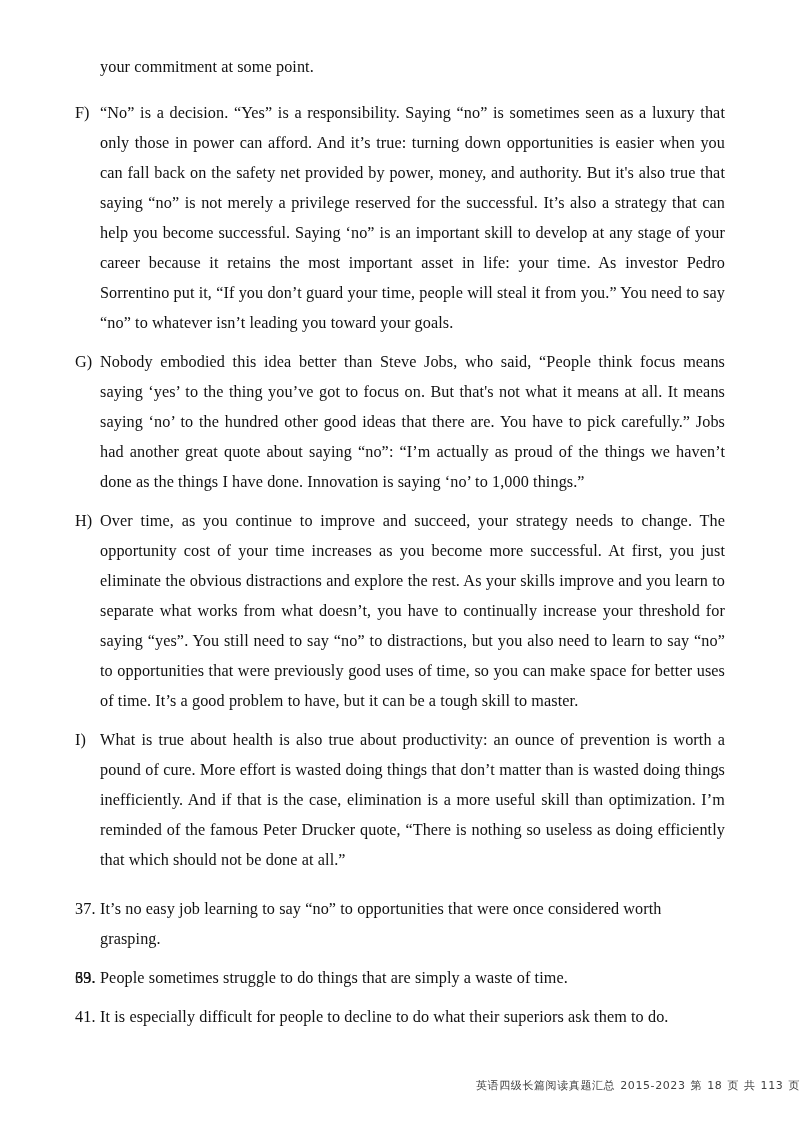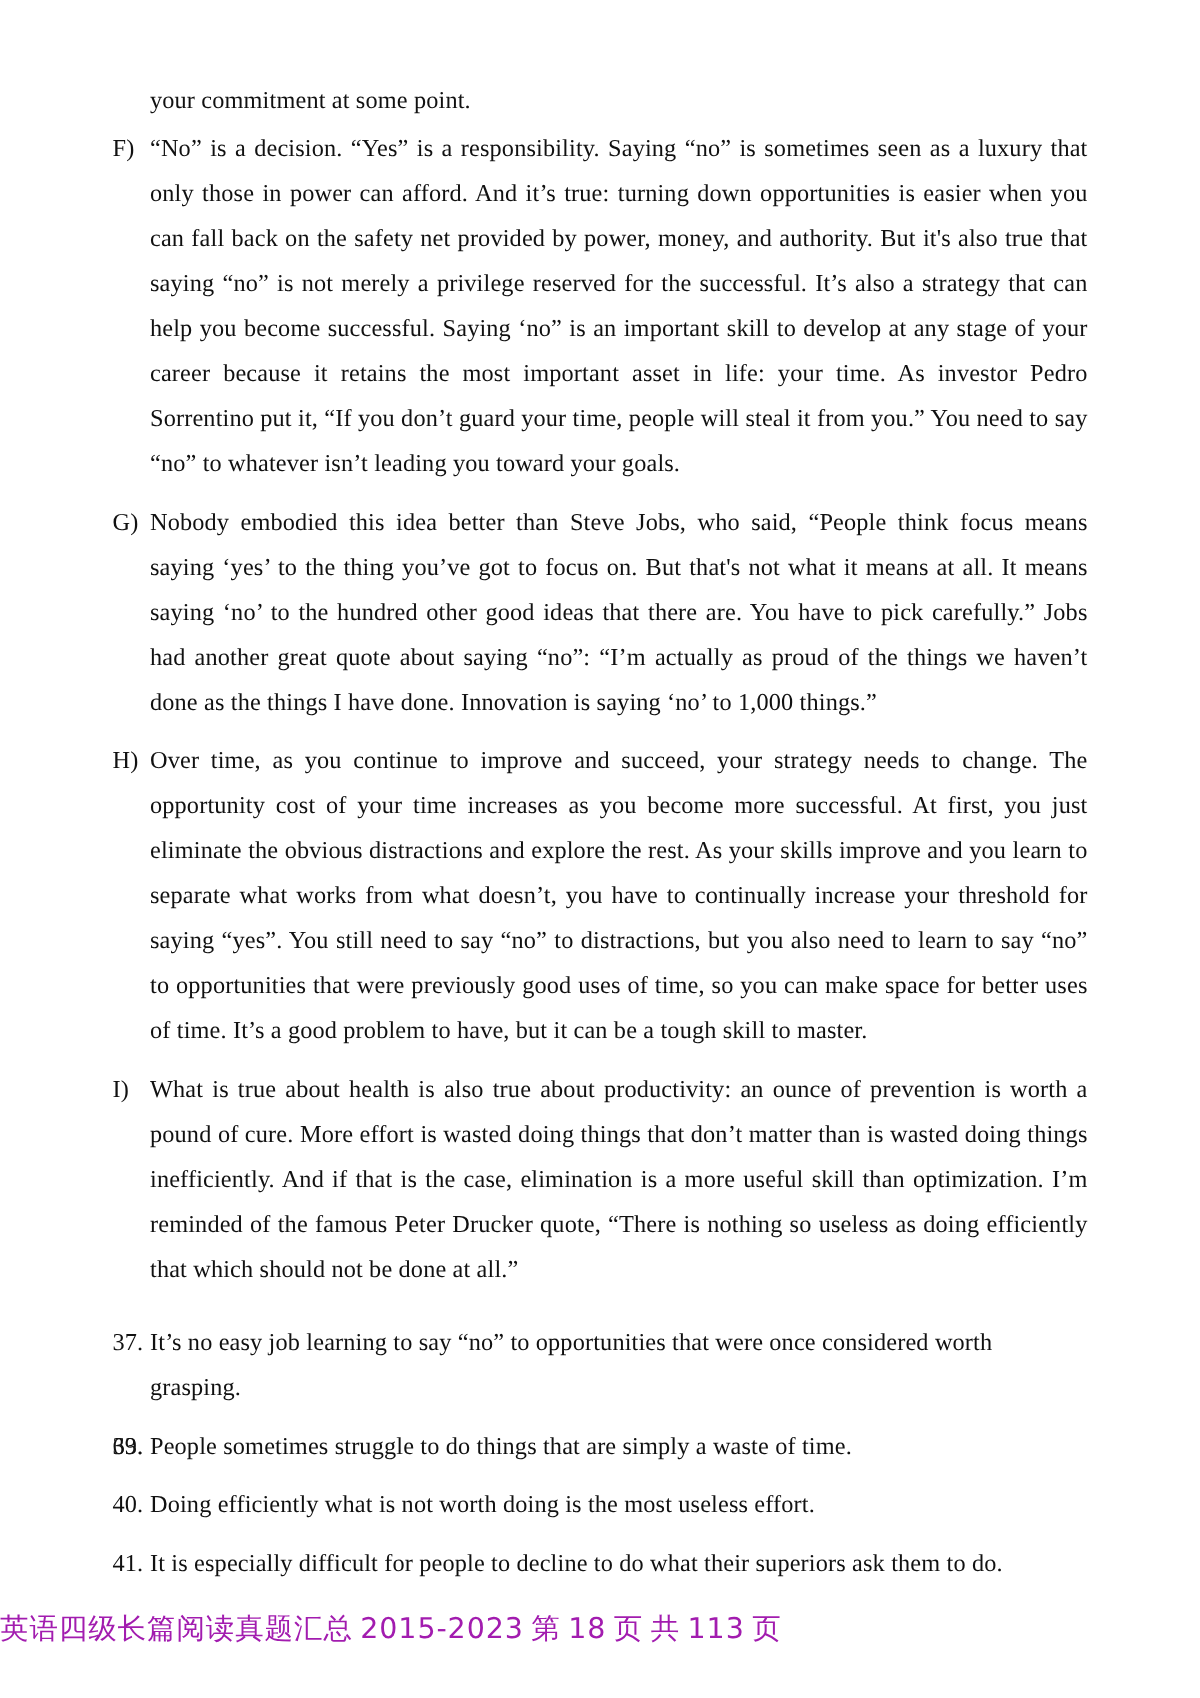--- a/index.html
+++ b/index.html
@@ -27,21 +27,21 @@
 
   .content {
     position: absolute;
     left: 75px;
     top: 52px;
     width: 650px;
   }
 
   
   .continued-line {
-    margin: 0 0 2px 0;
+    margin: 0 0 16px 0;
     padding-left: 25px;
     font-size: 16.2px;
     line-height: 30px;
     text-align: left;
     letter-spacing: 0.1px;
   }
 
   
   .para {
     position: relative;
@@ -91,24 +91,24 @@
     font-size: 16.2px;
     line-height: 30px;
   }
 
   
   .footer {
     position: absolute;
     left: 0;
     top: 1076px;
     width: 800px;
-    text-align: left;
-    font-size: 19px;
+    text-align: right;
+    font-size: 11px;
     line-height: 20px;
-    color: #a21caf;
+    color: #404040;
     font-family: "DejaVu Sans", "Liberation Sans", sans-serif;
     letter-spacing: 0.6px;
     white-space: nowrap;
   }
   .footer .seg { display: inline; }
   .footer .sp { display: inline-block; width: 5px; }
 </style>
 </head>
 <body>
 
@@ -148,24 +148,20 @@
 
       <div class="statement">
         <span class="num">63.</span>
       </div>
 
       <div class="statement">
         <span class="num">39.</span>
         <span>People sometimes struggle to do things that are simply a waste of time.</span>
       </div>
 
-      <div class="statement">
-        <span class="num">40.</span>
-        <span>Doing efficiently what is not worth doing is the most useless effort.</span>
-      </div>
 
       <div class="statement">
         <span class="num">41.</span>
         <span>It is especially difficult for people to decline to do what their superiors ask them to do.</span>
       </div>
 
     </div>
   </div>
 
   <div class="footer">

